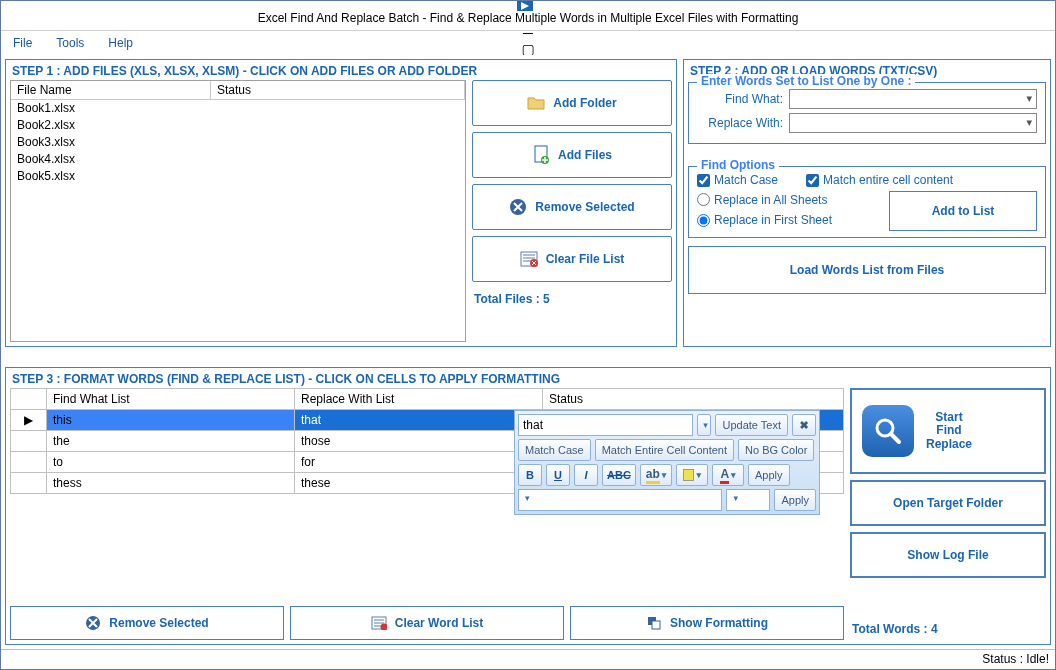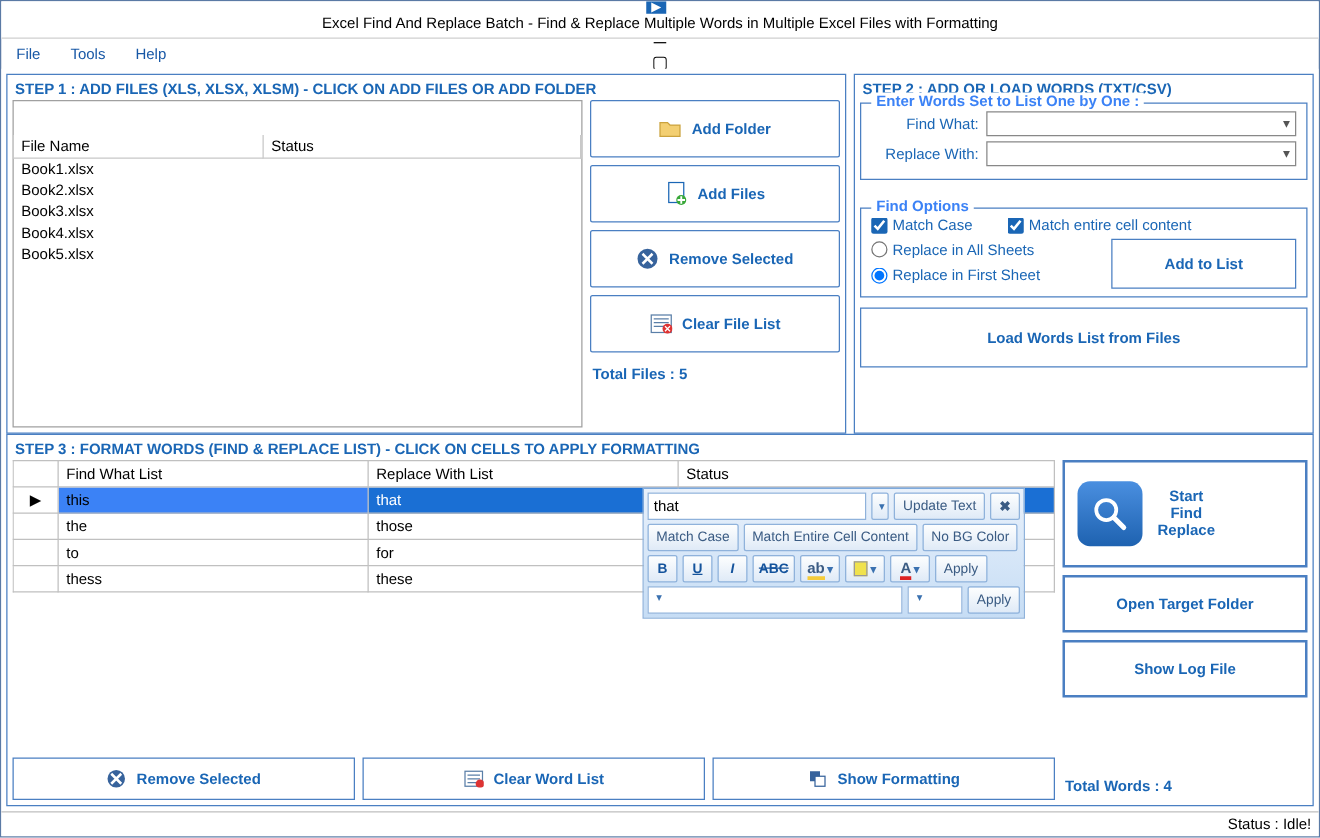--- a/index.html
+++ b/index.html
@@ -3,29 +3,29 @@
 <meta charset="utf-8">
 <style>
 * { box-sizing: border-box; margin: 0; padding: 0; font-family: "Segoe UI", Tahoma, sans-serif; font-size: 12px; }
 body { background: #fff; width: 1056px; height: 670px; overflow: hidden; border: 1px solid #5b7aa5; display:flex; flex-direction:column;}
 .titlebar { background: #fff; height: 30px; display: flex; align-items: center; padding: 0 8px; border-bottom: 1px solid #d0d0d0; flex-direction: column; }
 .titlebar .icon { width: 16px; height: 16px; background: #1a66b5; margin-right: 6px; display:flex; align-items:center; justify-content:center; color:#fff; font-size:10px;}
 .titlebar .title { flex: 1; color: #000; }
 .titlebar .winbtn { width: 40px; height: 28px; display: flex; align-items: center; justify-content: center; font-size: 14px; }
 .menubar { height: 24px; display: flex; align-items: center; padding-left: 12px; gap: 24px; }
 .menubar span { color: #1858a6; }
-.workarea { flex:1; display:flex; flex-direction:column; padding:4px; gap:0; background:#fff;}
+.workarea { flex:1; display:flex; flex-direction:column; padding:4px; gap:20px; background:#fff;}
 .row { display:flex; gap:6px; }
 .panel { border: 1px solid #4a7fc2; padding: 2px 4px 4px 4px; display:flex; flex-direction:column; }
 .panel-title { color: #1a66b5; font-weight: bold; padding: 2px 0 2px 2px; }
 .fieldset { border: 1px solid #4a7fc2; padding: 6px 8px; position: relative; margin-top:4px;}
 .fieldset > .legend { position: absolute; top: -9px; left: 8px; background: #fff; color: #3b82f6; font-weight: bold; padding: 0 4px; }
 .bigbtn { border: 1px solid #4a7fc2; background: #fff; color: #1a66b5; font-weight: bold; font-size: 15px; width: 100%; height: 46px; display:flex; align-items:center; justify-content:center; gap:8px; margin-bottom:6px; border-radius:2px;}
 .filelist { border: 1px solid #a0a0a0; flex:1; }
-.filelist .hdr { display:flex; background:#fff;margin-top:27px; }
+.filelist .hdr { display:flex; background:#fff; }
 .filelist .hdr div { border-right:1px solid #c8c8c8; border-bottom:1px solid #c8c8c8; padding:2px 6px; }
 .filelist .row-item { padding: 0 6px; line-height:17px; }
 .total { color:#1a66b5; font-weight:bold; padding:4px 2px; }
 .form-row { display:flex; align-items:center; gap:6px; margin-bottom:4px; }
 .form-row label { width:86px; text-align:right; color:#1a66b5; }
 .form-row .combo { flex:1; border:1px solid #888; height:20px; position:relative; background:#fff;}
 .combo::after { content:"▾"; position:absolute; right:4px; top:2px; color:#555; font-size:11px;}
 .chk { display:inline-flex; align-items:center; gap:4px; color:#1a66b5; }
 .chk input { accent-color:#1a66b5; margin:0;}
 .radio { display:inline-flex; align-items:center; gap:4px; color:#1a66b5; }

